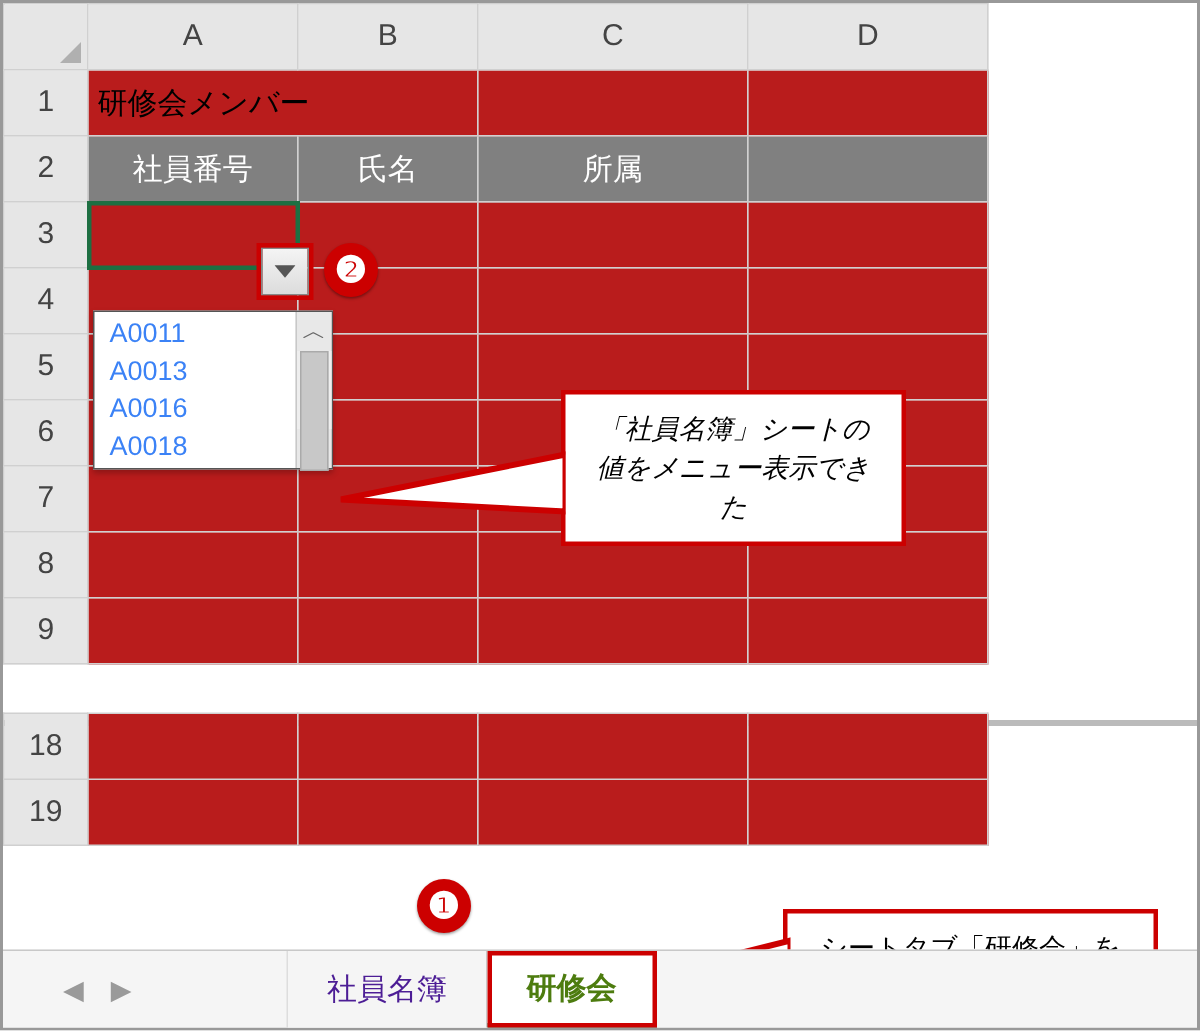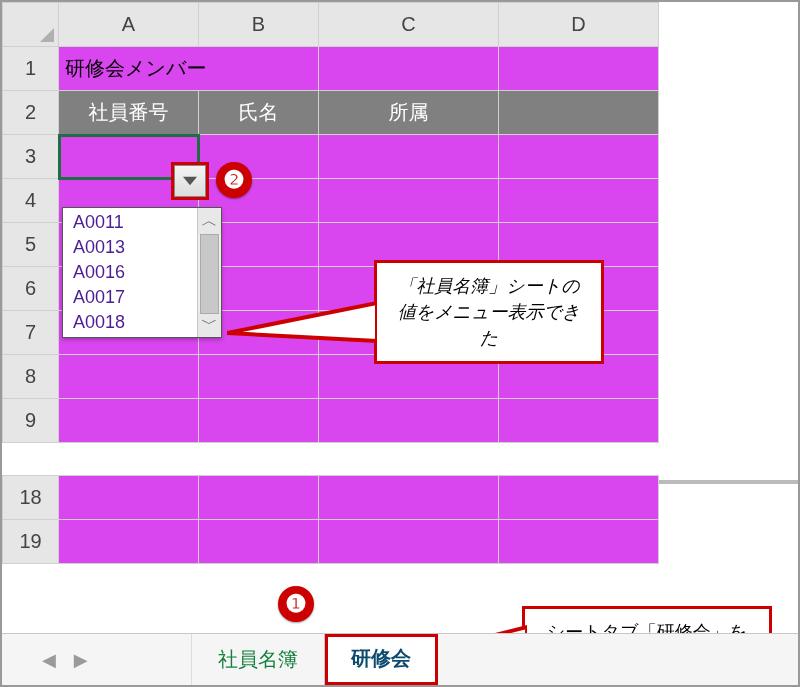--- a/index.html
+++ b/index.html
@@ -21,21 +21,21 @@
     left: 0; top: 0; right: 0;
     border-collapse: collapse;
     table-layout: fixed;
   }
   .grid td, .grid th {
     border: 1px solid #d0d0d0;
     height: 44px;
     padding: 0 6px;
     font-weight: normal;
     text-align: center;
-    background: #d946ef;
+    background: #b91c1c;
     vertical-align: middle;
   }
   .grid .rowhdr {
     width: 56px;
     background: #e6e6e6;
     color: #444;
     text-align: center;
     font-size: 20px;
   }
   .grid .colhdr {
@@ -101,21 +101,21 @@
     box-shadow: 0 2px 4px rgba(0,0,0,.25);
     display: flex;
   }
   .dd-items {
     flex: 1;
     padding: 2px 0;
   }
   .dd-item {
     padding: 2px 10px;
     font-size: 18px;
-    color: #4c1d95;
+    color: #3b82f6;
   }
   .dd-scroll {
     width: 24px;
     background: #e8e8e8;
     display: flex;
     flex-direction: column;
     align-items: center;
     border-left: 1px solid #c8c8c8;
   }
   .dd-scroll .arrow {
@@ -185,26 +185,26 @@
     padding-left: 40px;
     color: #9a9a9a;
     border-right: 1px solid #ddd;
   }
   .tri { font-size: 18px; }
   .sheet-tab {
     display: flex; align-items: center;
     padding: 0 26px;
     border-right: 1px solid #c8c8c8;
     background: #f5f5f5;
-    color: #15803d;
+    color: #4c1d95;
     font-size: 20px;
   }
   .sheet-tab.active {
     background: #fff;
-    color: #0c4a6e;
+    color: #4d7c0f;
     font-weight: bold;
     border-bottom: 3px solid #1d6f42;
     outline: 3px solid #c00;
     outline-offset: -3px;
   }
 
   
   .split {
     position: absolute;
     left: 0; right: 0;
@@ -330,21 +330,20 @@
     <svg viewBox="0 0 10 6">
         <path d="M0 0 L5 6 L10 0 Z" fill="#555"></path>
       </svg>
   </div>
 
   <div class="dd-list">
     <div class="dd-items">
       <div class="dd-item">A0011</div>
       <div class="dd-item">A0013</div>
       <div class="dd-item">A0016</div>
-      <div class="dd-item">A0017</div>
       <div class="dd-item">A0018</div>
     </div>
     <div class="dd-scroll">
       <div class="arrow">︿</div>
       <div class="track">
         <div class="thumb"></div>
       </div>
       <div class="arrow">﹀</div>
     </div>
   </div>

